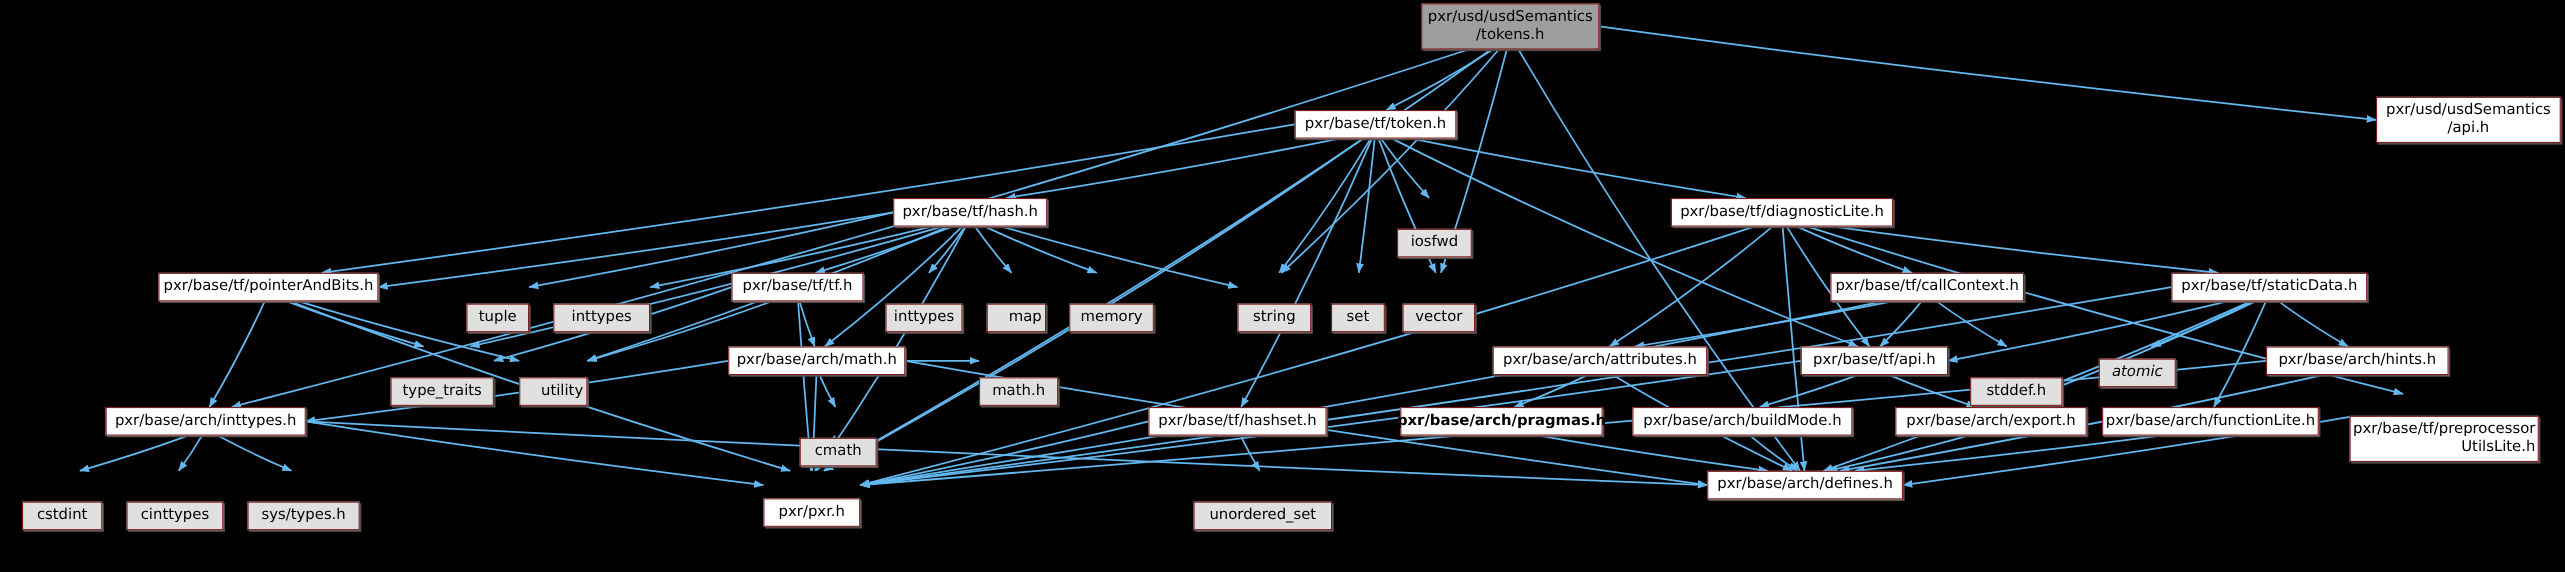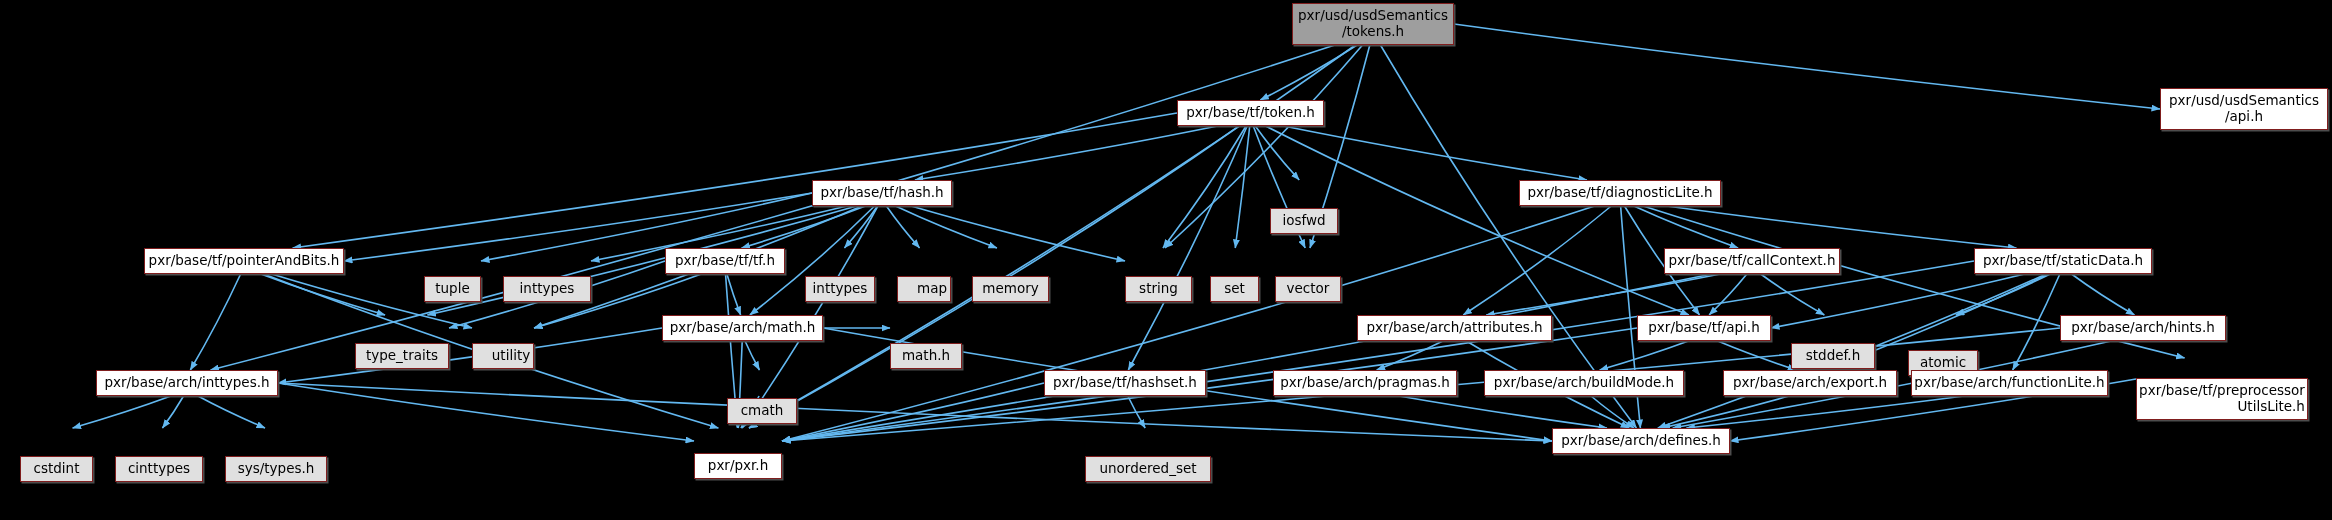--- a/index.html
+++ b/index.html
@@ -144,26 +144,26 @@
       <div class="node n-gray" style="left: 1275px; top: 248px; width: 66px; height: 26px;">vector</div>
       <div class="node n-white" style="left: 1664px; top: 248px; width: 176px; height: 26px;">pxr/base/tf/callContext.h</div>
       <div class="node n-white" style="left: 1974px; top: 248px; width: 178px; height: 26px;">pxr/base/tf/staticData.h</div>
       <div class="node n-gray" style="left: 355px; top: 315px; width: 94px; height: 26px;">type_traits</div>
       <div class="node n-gray" style="left: 472px; top: 315px; width: 62px; height: 26px; padding-left: 20px;">utility</div>
       <div class="node n-white" style="left: 662px; top: 315px; width: 161px; height: 26px;">pxr/base/arch/math.h</div>
       <div class="node n-gray" style="left: 890px; top: 315px; width: 72px; height: 26px;">math.h</div>
       <div class="node n-white" style="left: 1357px; top: 315px; width: 195px; height: 26px;">pxr/base/arch/attributes.h</div>
       <div class="node n-white" style="left: 1637px; top: 315px; width: 134px; height: 26px;">pxr/base/tf/api.h</div>
       <div class="node n-gray" style="left: 1791px; top: 315px; width: 84px; height: 26px;">stddef.h</div>
-      <div class="node n-gray" style="left: 1908px; top: 322px; width: 70px; height: 26px;">atomic</div>
+      <div class="node n-gray" style="left: 1908px; top: 298px; width: 70px; height: 26px; font-style: italic;">atomic</div>
       <div class="node n-white" style="left: 2060px; top: 315px; width: 166px; height: 26px;">pxr/base/arch/hints.h</div>
       <div class="node n-white" style="left: 96px; top: 370px; width: 182px; height: 26px;">pxr/base/arch/inttypes.h</div>
       <div class="node n-gray" style="left: 727px; top: 370px; width: 70px; height: 26px;">cmath</div>
       <div class="node n-white" style="left: 1044px; top: 370px; width: 162px; height: 26px;">pxr/base/tf/hashset.h</div>
-      <div class="node n-white" style="left: 1273px; top: 370px; width: 184px; height: 26px;">pxr/base/arch/pragmas.h</div>
+      <div class="node n-white" style="left: 1273px; top: 370px; width: 184px; height: 26px; font-weight: bold;">pxr/base/arch/pragmas.h</div>
       <div class="node n-white" style="left: 1484px; top: 370px; width: 200px; height: 26px;">pxr/base/arch/buildMode.h</div>
       <div class="node n-white" style="left: 1723px; top: 370px; width: 174px; height: 26px;">pxr/base/arch/export.h</div>
       <div class="node n-white" style="left: 1911px; top: 370px; width: 197px; height: 26px;">pxr/base/arch/functionLite.h</div>
       <div class="node n-white" style="left: 2136px; top: 378px; width: 172px; height: 42px; text-align: right;">pxr/base/tf/preprocessor
 UtilsLite.h</div>
       <div class="node n-gray" style="left: 20px; top: 428px; width: 73px; height: 26px;">cstdint</div>
       <div class="node n-gray" style="left: 115px; top: 428px; width: 88px; height: 26px;">cinttypes</div>
       <div class="node n-gray" style="left: 225px; top: 428px; width: 102px; height: 26px;">sys/types.h</div>
       <div class="node n-white" style="left: 694px; top: 428px; width: 88px; height: 26px; margin-top: 25px;">pxr/pxr.h</div>
       <div class="node n-gray" style="left: 1085px; top: 428px; width: 126px; height: 26px;">unordered_set</div>

